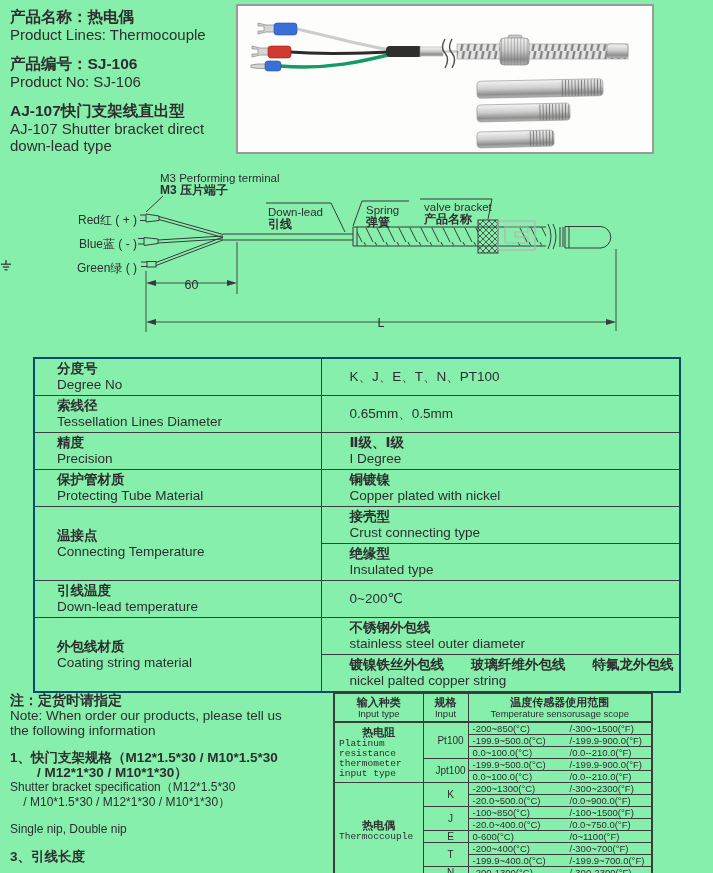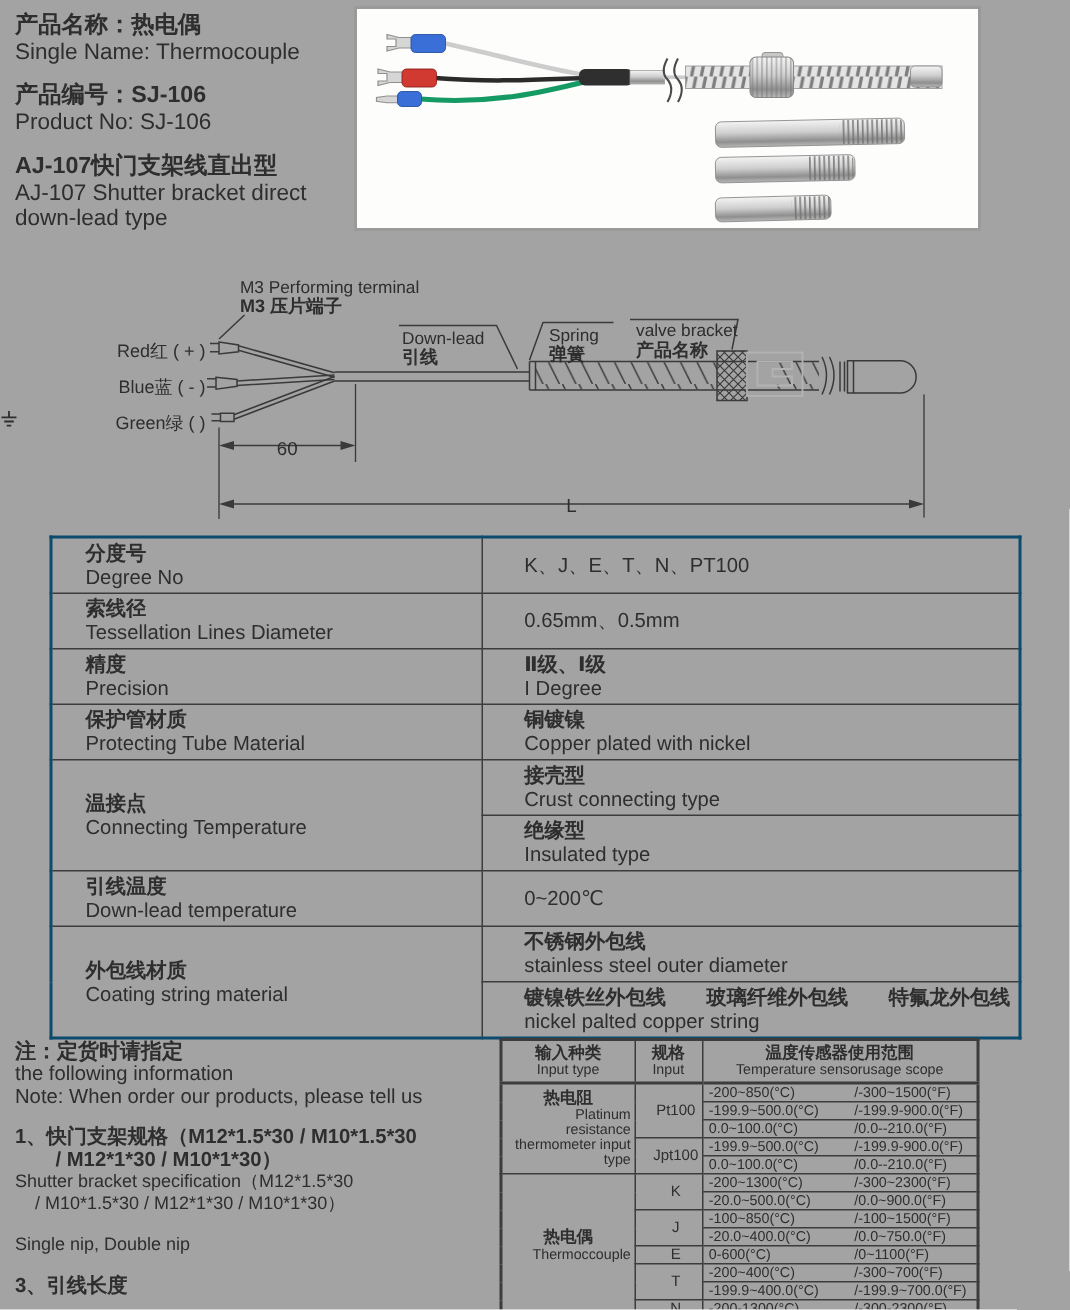--- a/index.html
+++ b/index.html
@@ -1,30 +1,30 @@
 <!DOCTYPE html>
 <html><head>
 <meta charset="utf-8">
 <style>
   html,body{margin:0;padding:0;background:#fff;}
-  .page{position:relative;width:713px;height:873px;background:#a3a3a3;overflow:hidden;
+  .page{position:relative;width:713px;height:873px;background:#86efac;overflow:hidden;
         font-family:"Liberation Sans","DejaVu Sans",sans-serif;color:#2e2e2e;}
 
   
   .title-block{position:absolute;left:10px;top:7px;}
   .title-block .zh{font-weight:bold;font-size:15.5px;line-height:19px;white-space:nowrap;}
   .title-block .en{font-size:15px;line-height:17px;white-space:nowrap;}
   .title-block .mt{margin-top:11px;}
 
   
   .photo-frame{position:absolute;left:236px;top:4px;width:414px;height:146px;
                border:2px solid #9a9a9a;background:#fdfdfc;}
 
   
-  .diagram{position:absolute;left:0;top:184px;width:659px;height:177px;}
+  .diagram{position:absolute;left:0;top:170px;width:659px;height:177px;}
   .diagram svg{position:absolute;left:0;top:0;}
   .dlabel{position:absolute;font-size:11.5px;line-height:12px;white-space:nowrap;color:#2e2e2e;}
   .dlabel.zh{font-weight:bold;font-size:12px;}
   .wlabel{position:absolute;left:0;width:137px;text-align:right;font-size:12px;white-space:nowrap;}
   .gnd{vertical-align:-1px;}
   .dim{position:absolute;text-align:center;font-size:12.5px;margin-top:12px;}
 
   
   .spec-table{position:absolute;left:33px;top:357px;border-collapse:collapse;table-layout:fixed;
               border:2px solid #0c4a6e;}
@@ -43,33 +43,33 @@
   .note-item .en{font-size:12px;line-height:15px;white-space:pre-wrap;}
 
   
   .sensor-table{position:absolute;left:333px;top:692px;border-collapse:collapse;table-layout:fixed;
                 border:2px solid #3c3c3c;text-align:center;}
   .sensor-table th{border:1px solid #3c3c3c;border-bottom:2px solid #3c3c3c;padding:2px 0;font-weight:normal;}
   .sensor-table th .zh{font-size:11px;font-weight:bold;line-height:13px;}
   .sensor-table th .en{font-size:9.5px;line-height:10px;}
   .sensor-table td{border:1px solid #3c3c3c;font-size:9.5px;line-height:11px;padding:0 2px;height:11px;}
   .sensor-table td.type-cell .zh{font-weight:bold;font-size:11px;line-height:13px;}
-  .sensor-table td.type-cell .en{font-size:9.5px;line-height:10px;text-align:right;padding-left:2px;}
+  .sensor-table td.type-cell .en{font-size:9.5px;line-height:10px;text-align:left;padding-left:2px;font-family:Liberation Mono, monospace;}
   .sensor-table td.code-cell{font-size:10px;padding-left:12px;}
   .sensor-table td.range-cell{text-align:left;padding-left:4px;white-space:nowrap;}
   .range-cell .c{display:inline-block;width:97px;}
 </style>
 </head>
 <body>
 
 <div class="page">
 
   <div class="title-block">
     <div class="zh">产品名称：热电偶</div>
-    <div class="en">Single Name: Thermocouple</div>
+    <div class="en">Product Lines: Thermocouple</div>
     <div class="zh mt">产品编号：SJ-106</div>
     <div class="en">Product No: SJ-106</div>
     <div class="zh mt">AJ-107快门支架线直出型</div>
     <div class="en">AJ-107 Shutter bracket direct</div>
     <div class="en">down-lead type</div>
   </div>
 
   <div class="photo-frame">
     <svg width="414" height="146" viewBox="0 0 414 146">
       <defs>
@@ -282,22 +282,22 @@
           <td class="spec-value">
             <div class="zh">镀镍铁丝外包线　　玻璃纤维外包线　　特氟龙外包线</div>
             <div class="en">nickel palted copper string</div>
           </td>
         </tr>
       </tbody>
   </table>
 
   <div class="notes">
     <div class="note-title">注：定货时请指定</div>
+    <div class="note-en">Note: When order our products, please tell us</div>
     <div class="note-en">the following information</div>
-    <div class="note-en">Note: When order our products, please tell us</div>
     <div>
         <div class="note-item">
           <div class="zh">1、快门支架规格（M12*1.5*30 / M10*1.5*30</div>
           <div class="zh">　　/ M12*1*30 / M10*1*30）</div>
           <div class="en">Shutter bracket specification（M12*1.5*30</div>
           <div class="en">    / M10*1.5*30 / M12*1*30 / M10*1*30）</div>
         </div>
         <div class="note-item">
           <div class="en">Single nip, Double nip</div>
         </div>

